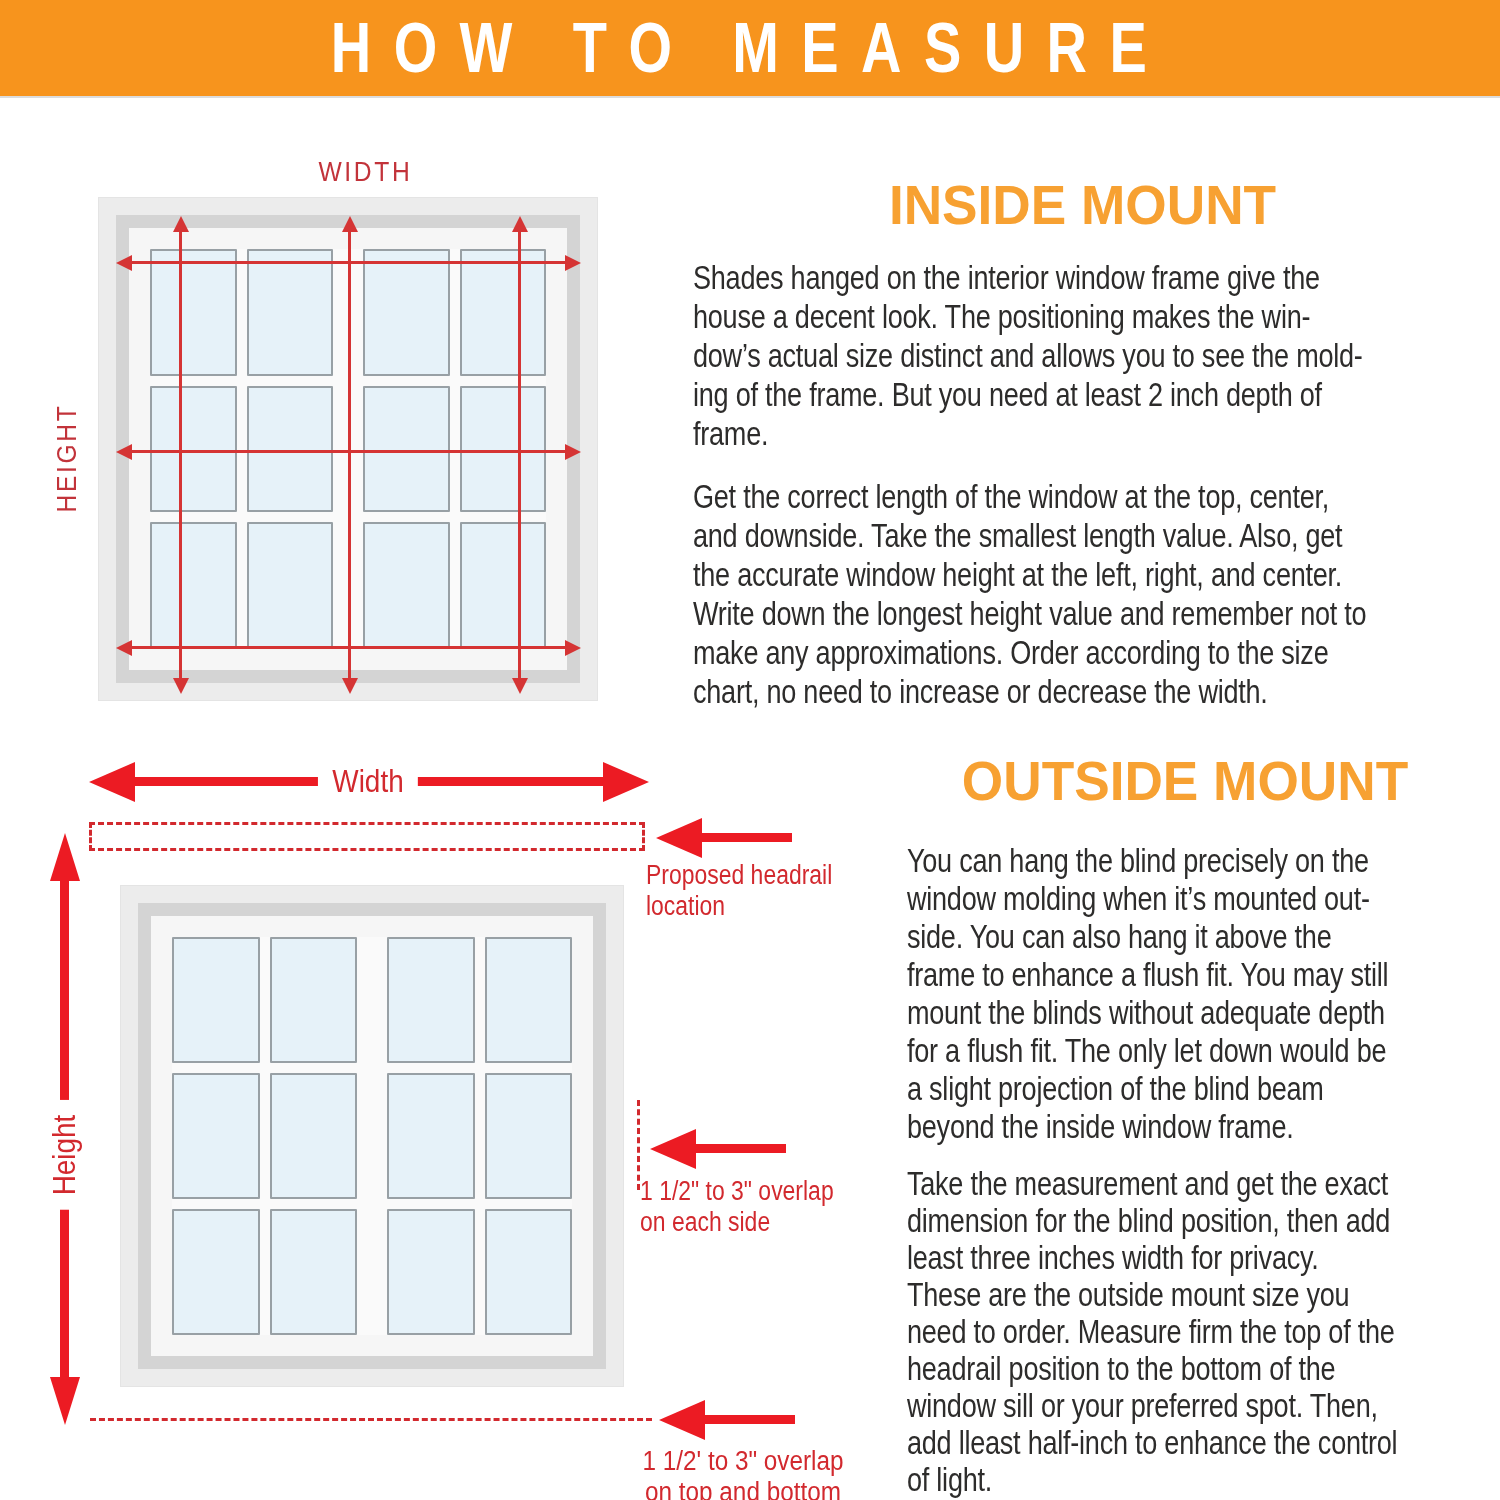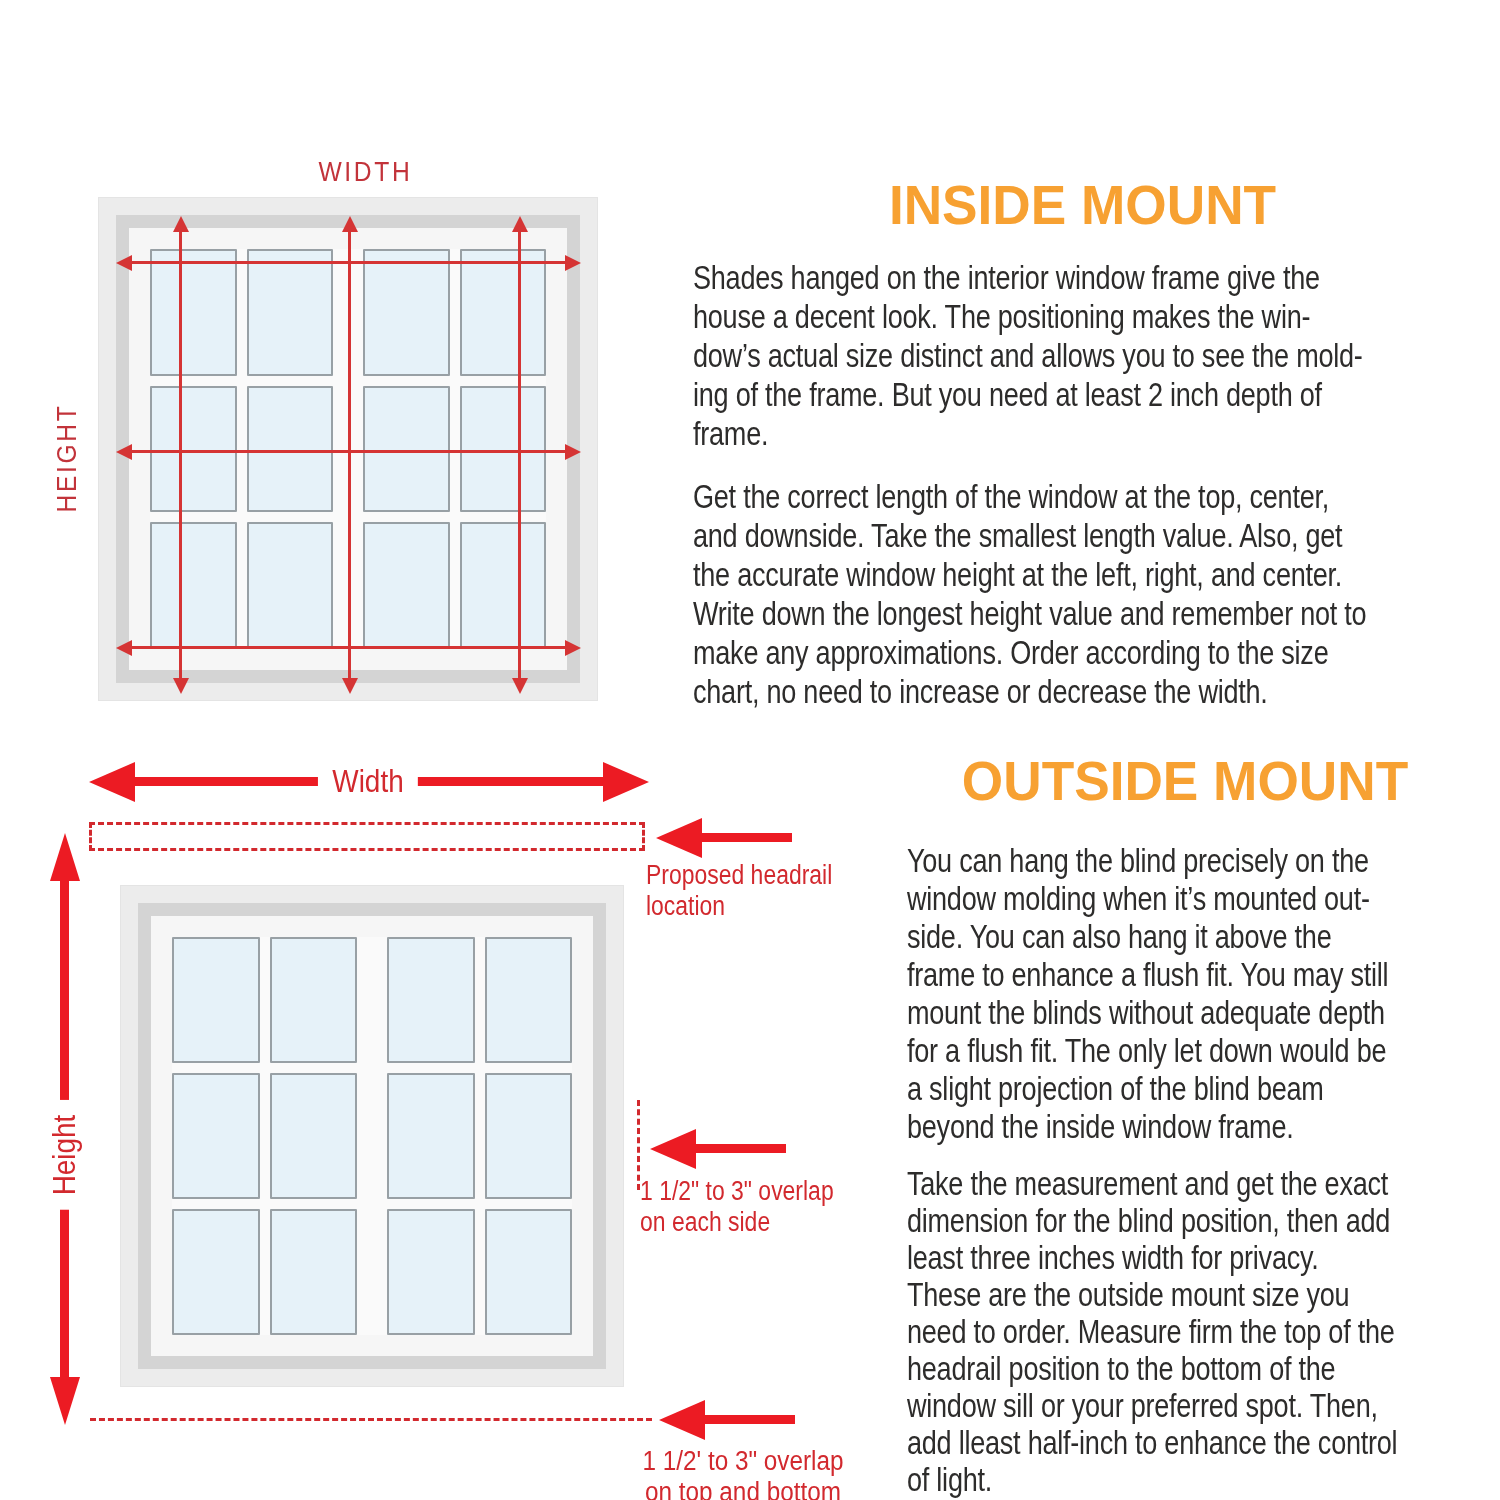--- a/index.html
+++ b/index.html
@@ -112,20 +112,23 @@
   
   .dash-rect{position:absolute;border:3px dashed var(--label-red);box-sizing:border-box;}
   .dash-hline{position:absolute;border-top:3px dashed var(--label-red);height:0;}
   .dash-vline{position:absolute;border-left:3px dashed var(--label-red);width:0;}
 </style>
 </head>
 <body>
 
 <div class="canvas">
 
+  <header class="banner">
+    <h1>HOW TO MEASURE</h1>
+  </header>
 
   <div class="dim-label" style="left:312px;top:156px;">WIDTH</div>
   <div class="dim-label vert" style="left:67px;top:458px;">HEIGHT</div>
 
   <div class="window" style="left:98px;top:197px;width:500px;height:504px;">
     <div class="w-mid">
       <div class="w-white">
         <div class="sash">
             <div class="prow">
               <div class="pane"></div>

